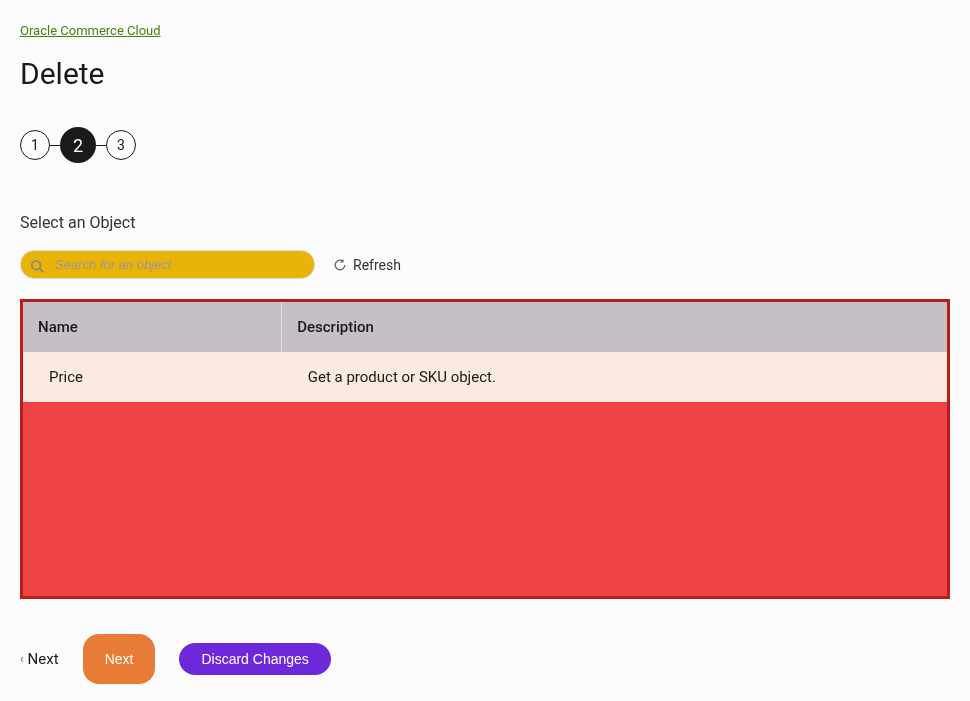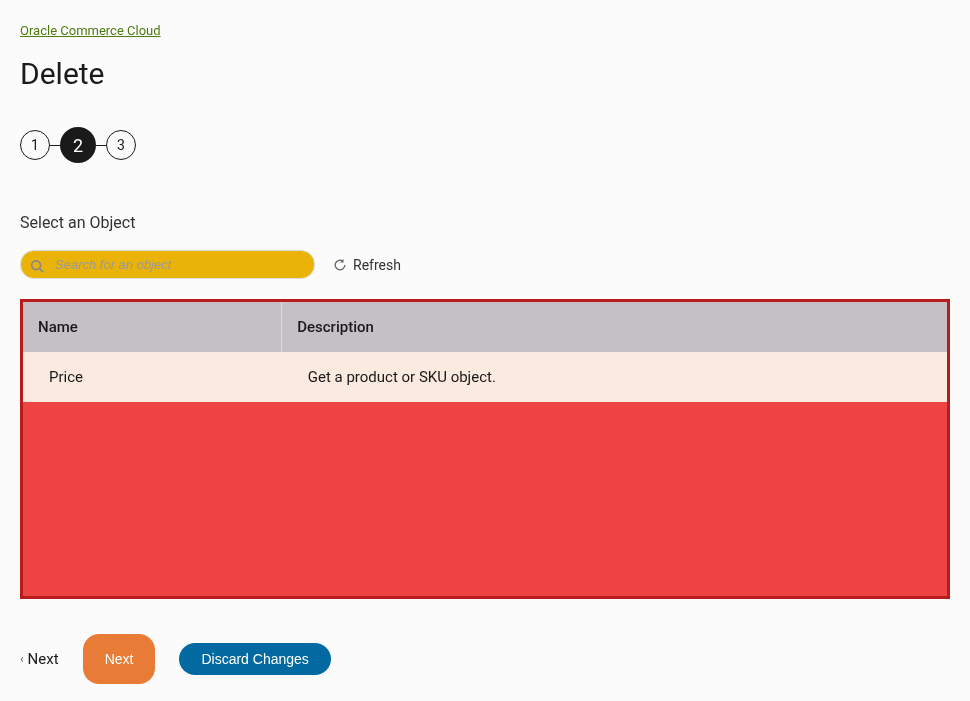--- a/index.html
+++ b/index.html
@@ -181,21 +181,21 @@
       border-radius: 16px;
       padding: 17px 22px;
       font-size: 14px;
       cursor: pointer;
       color: #fff;
     }
     .btn-primary {
       background: #e87b36;
     }
     .btn-secondary {
-      background: #0369a1;
+      background: #6d28d9;
       padding: 8px 22px;
     }
   </style>
 </head>
 <body>
 
 
 
 <a class="breadcrumb">Oracle Commerce Cloud</a>
 

